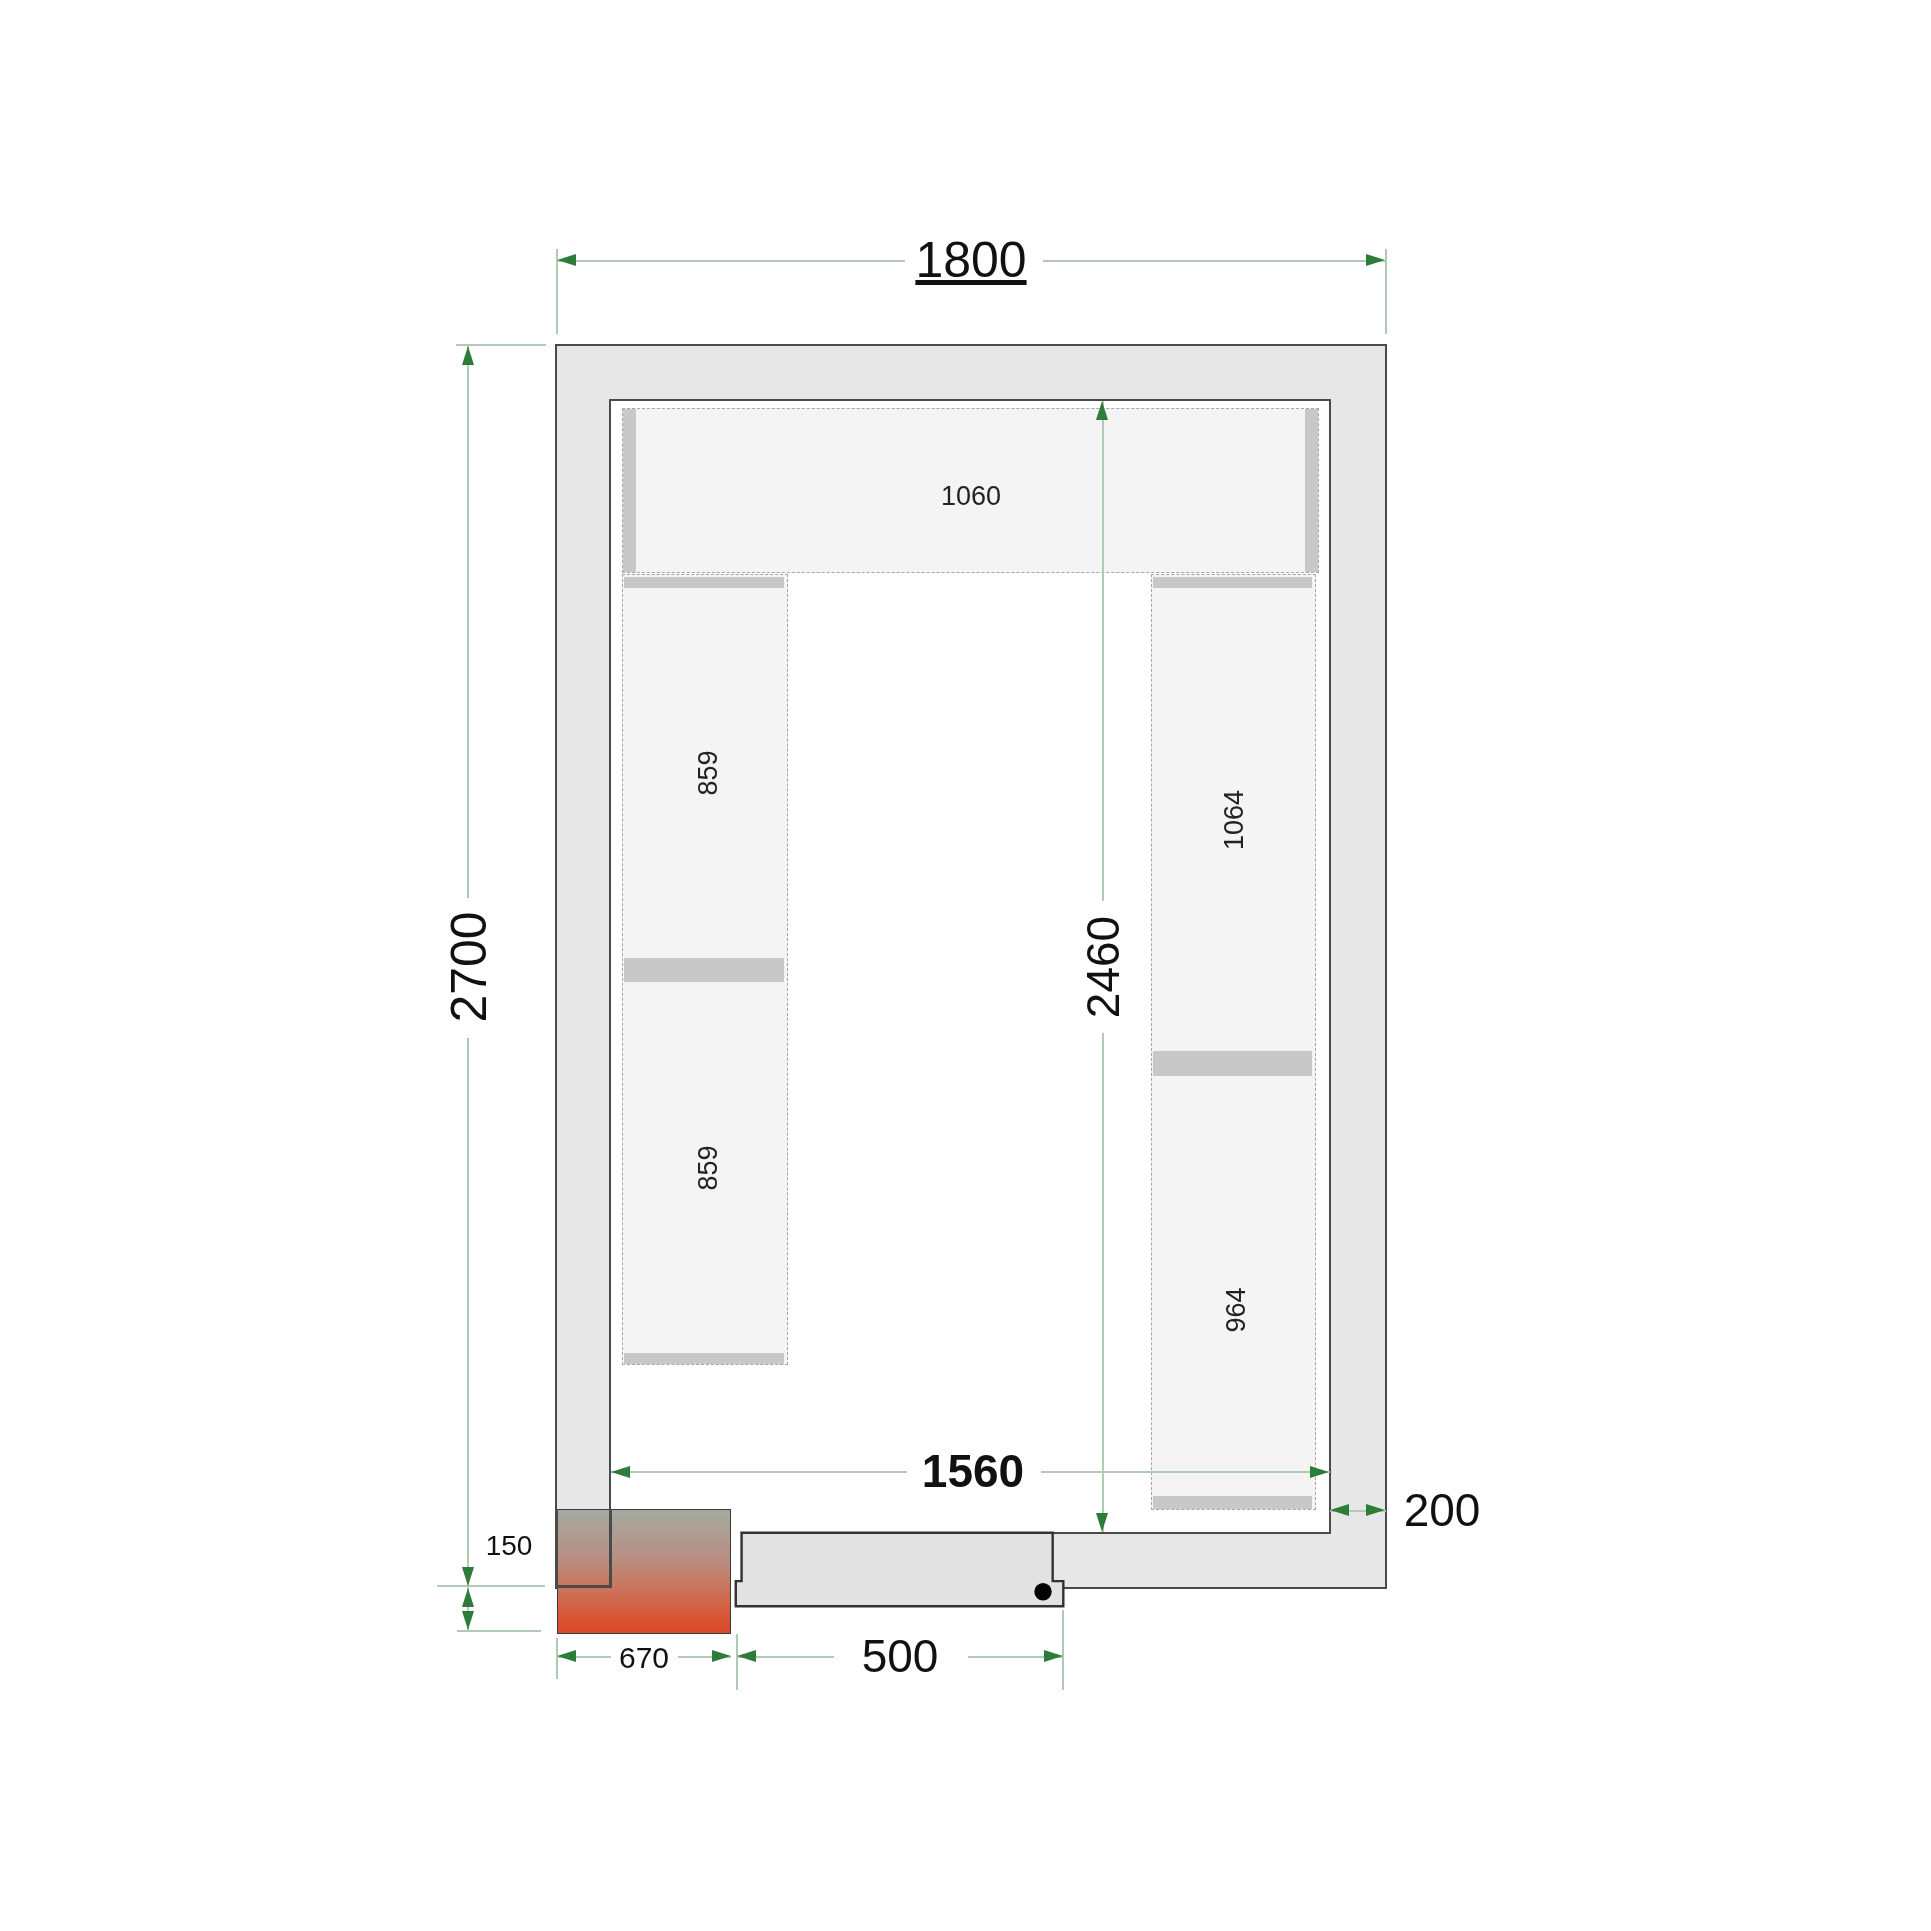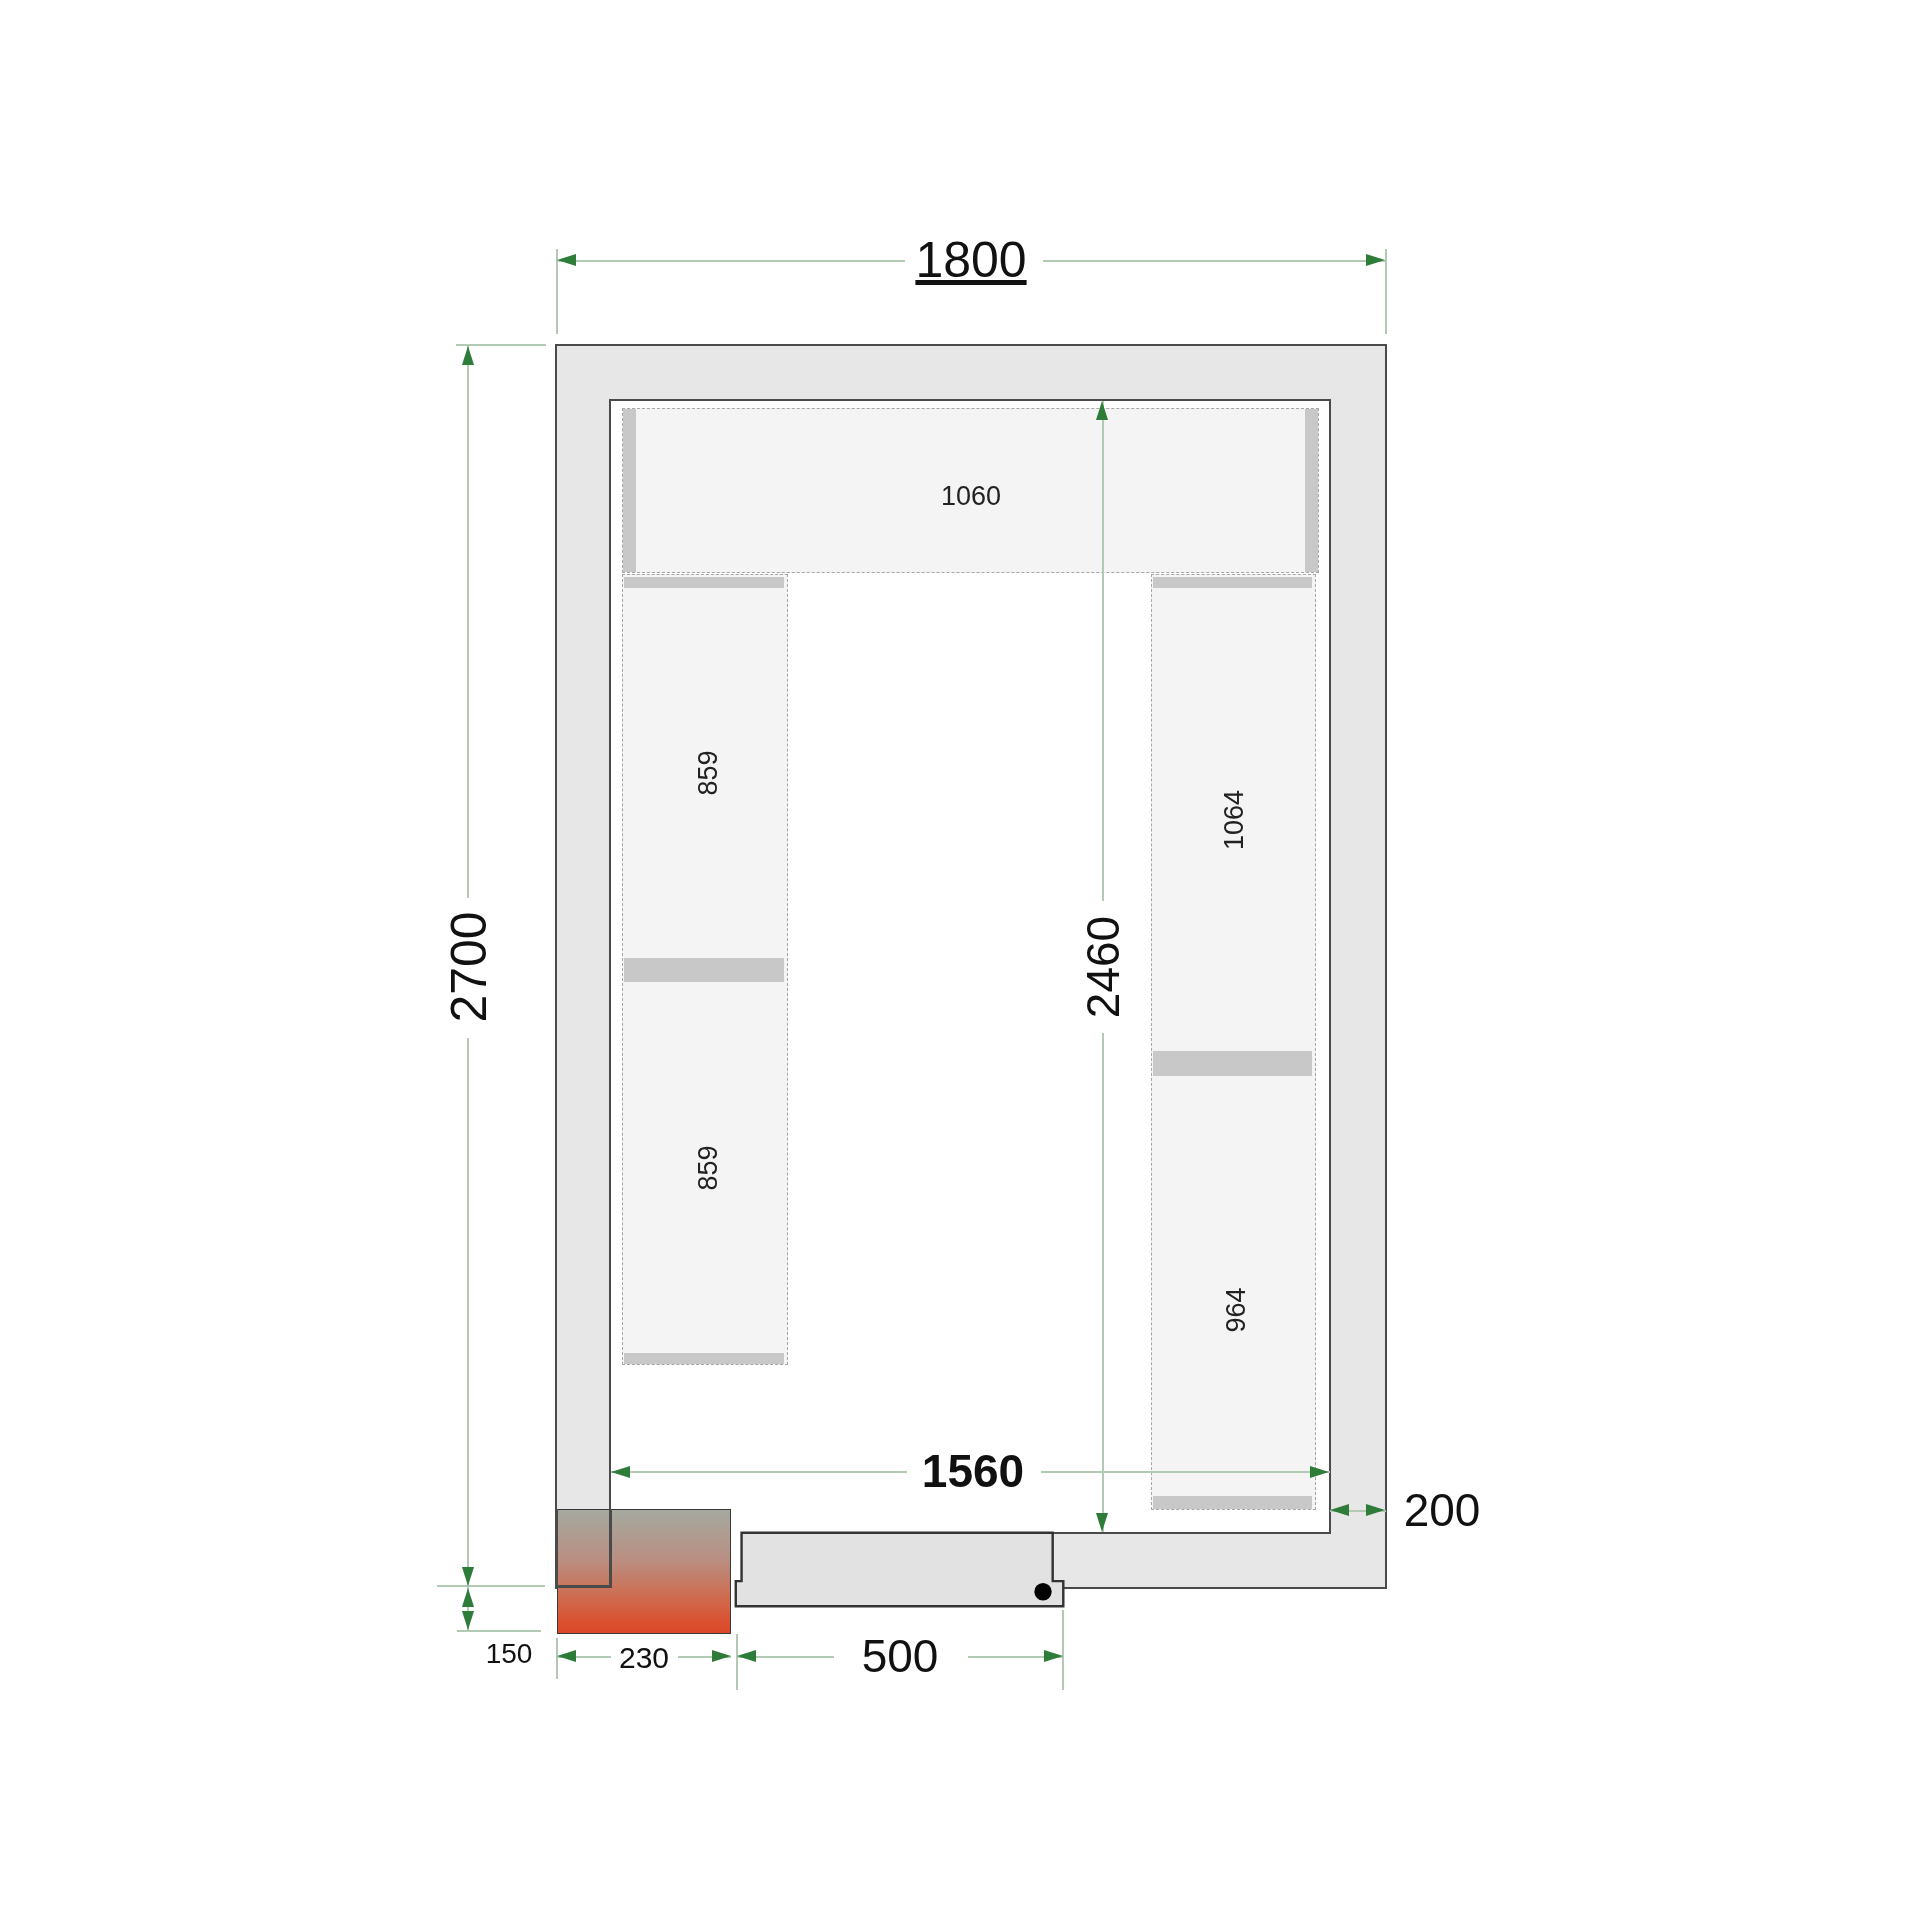--- a/index.html
+++ b/index.html
@@ -117,22 +117,22 @@
   <div class="abs dline" style="left:968px;top:1656px;width:95px;height:1.9px;"></div>
   <div class="abs tri-left" style="left:737px;top:1650px;"></div>
   <div class="abs tri-right" style="left:1044px;top:1650px;"></div>
   <div class="dim-label f48" style="left:900px;top:1656px;">500</div>
 
   <div class="abs dline" style="left:556px;top:1638px;width:1.9px;height:41px;"></div>
   <div class="abs dline" style="left:557px;top:1656px;width:54px;height:1.9px;"></div>
   <div class="abs dline" style="left:678px;top:1656px;width:53px;height:1.9px;"></div>
   <div class="abs tri-left" style="left:557px;top:1650px;"></div>
   <div class="abs tri-right" style="left:712px;top:1650px;"></div>
-  <div class="dim-label f31" style="left:644px;top:1658px;">230</div>
+  <div class="dim-label f31" style="left:644px;top:1658px;">670</div>
 
   <div class="abs dline" style="left:457px;top:1630px;width:84px;height:1.9px;"></div>
   <div class="abs dline" style="left:467px;top:1587px;width:1.9px;height:43px;"></div>
   <div class="abs tri-up" style="left:462px;top:1588px;"></div>
   <div class="abs tri-down" style="left:462px;top:1611px;"></div>
-  <div class="dim-label f29" style="left:509px;top:1654px;">150</div>
+  <div class="dim-label f29" style="left:509px;top:1546px;">150</div>
 
 </div>
 
 
 </body></html>

